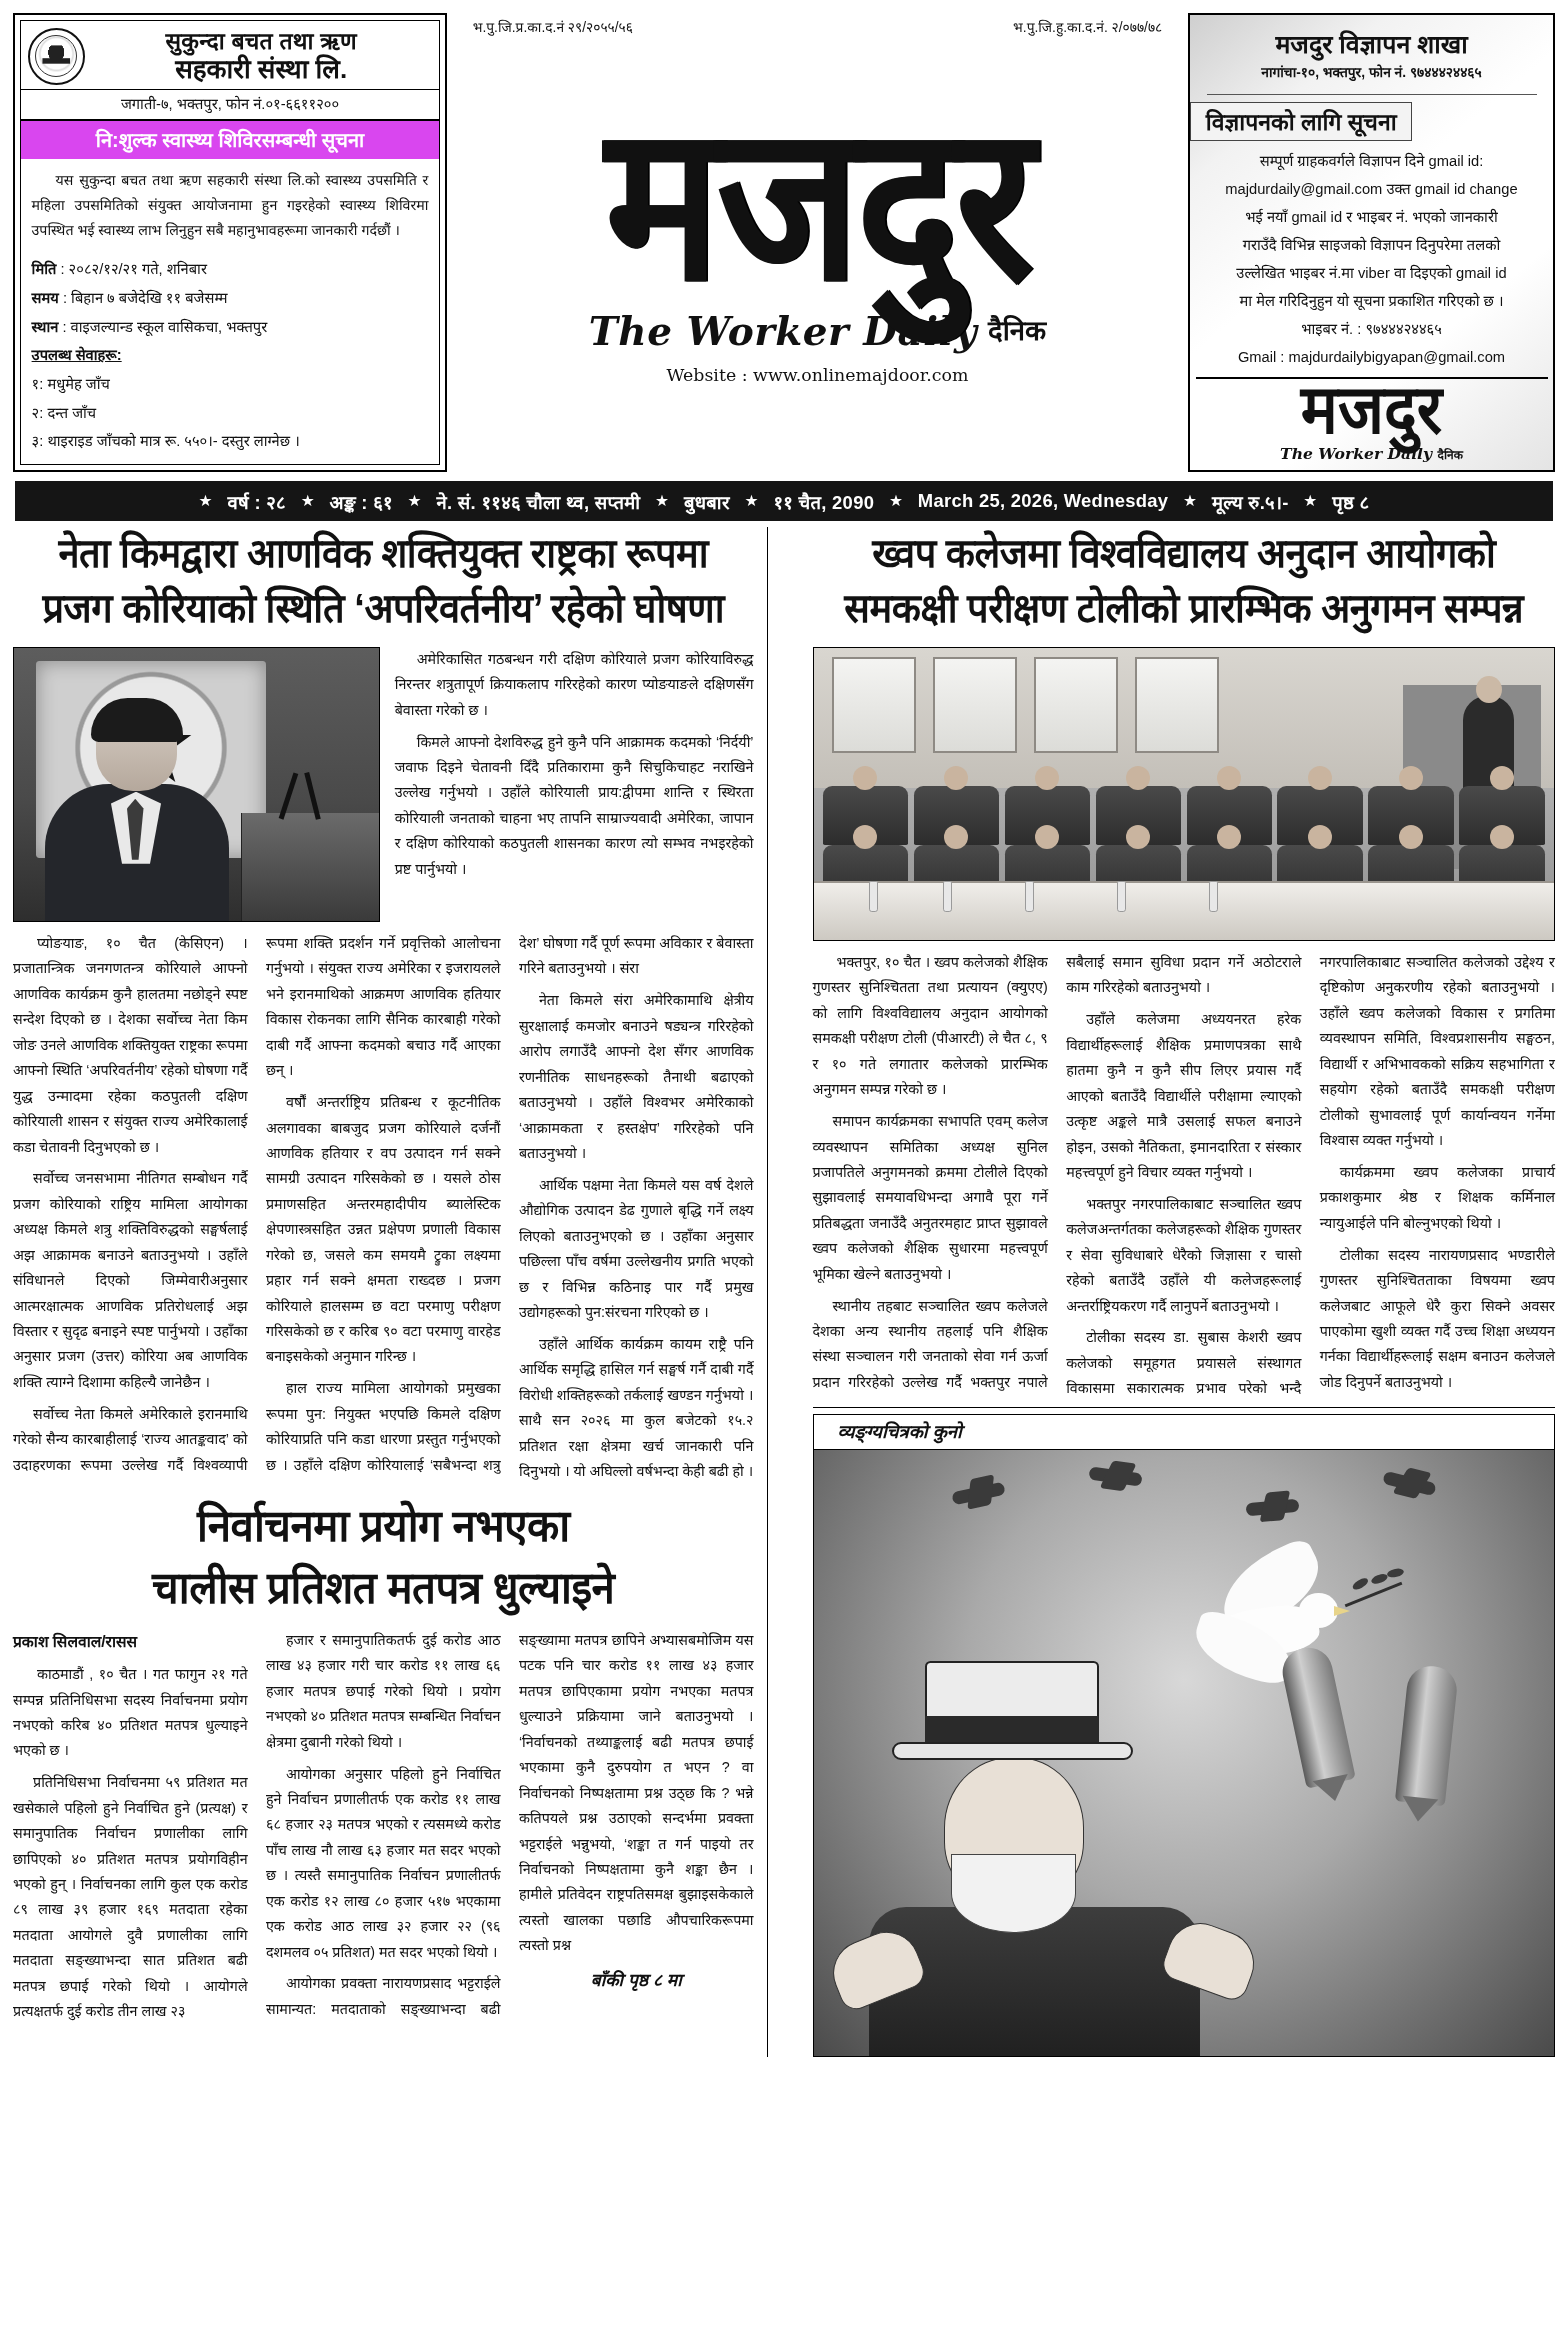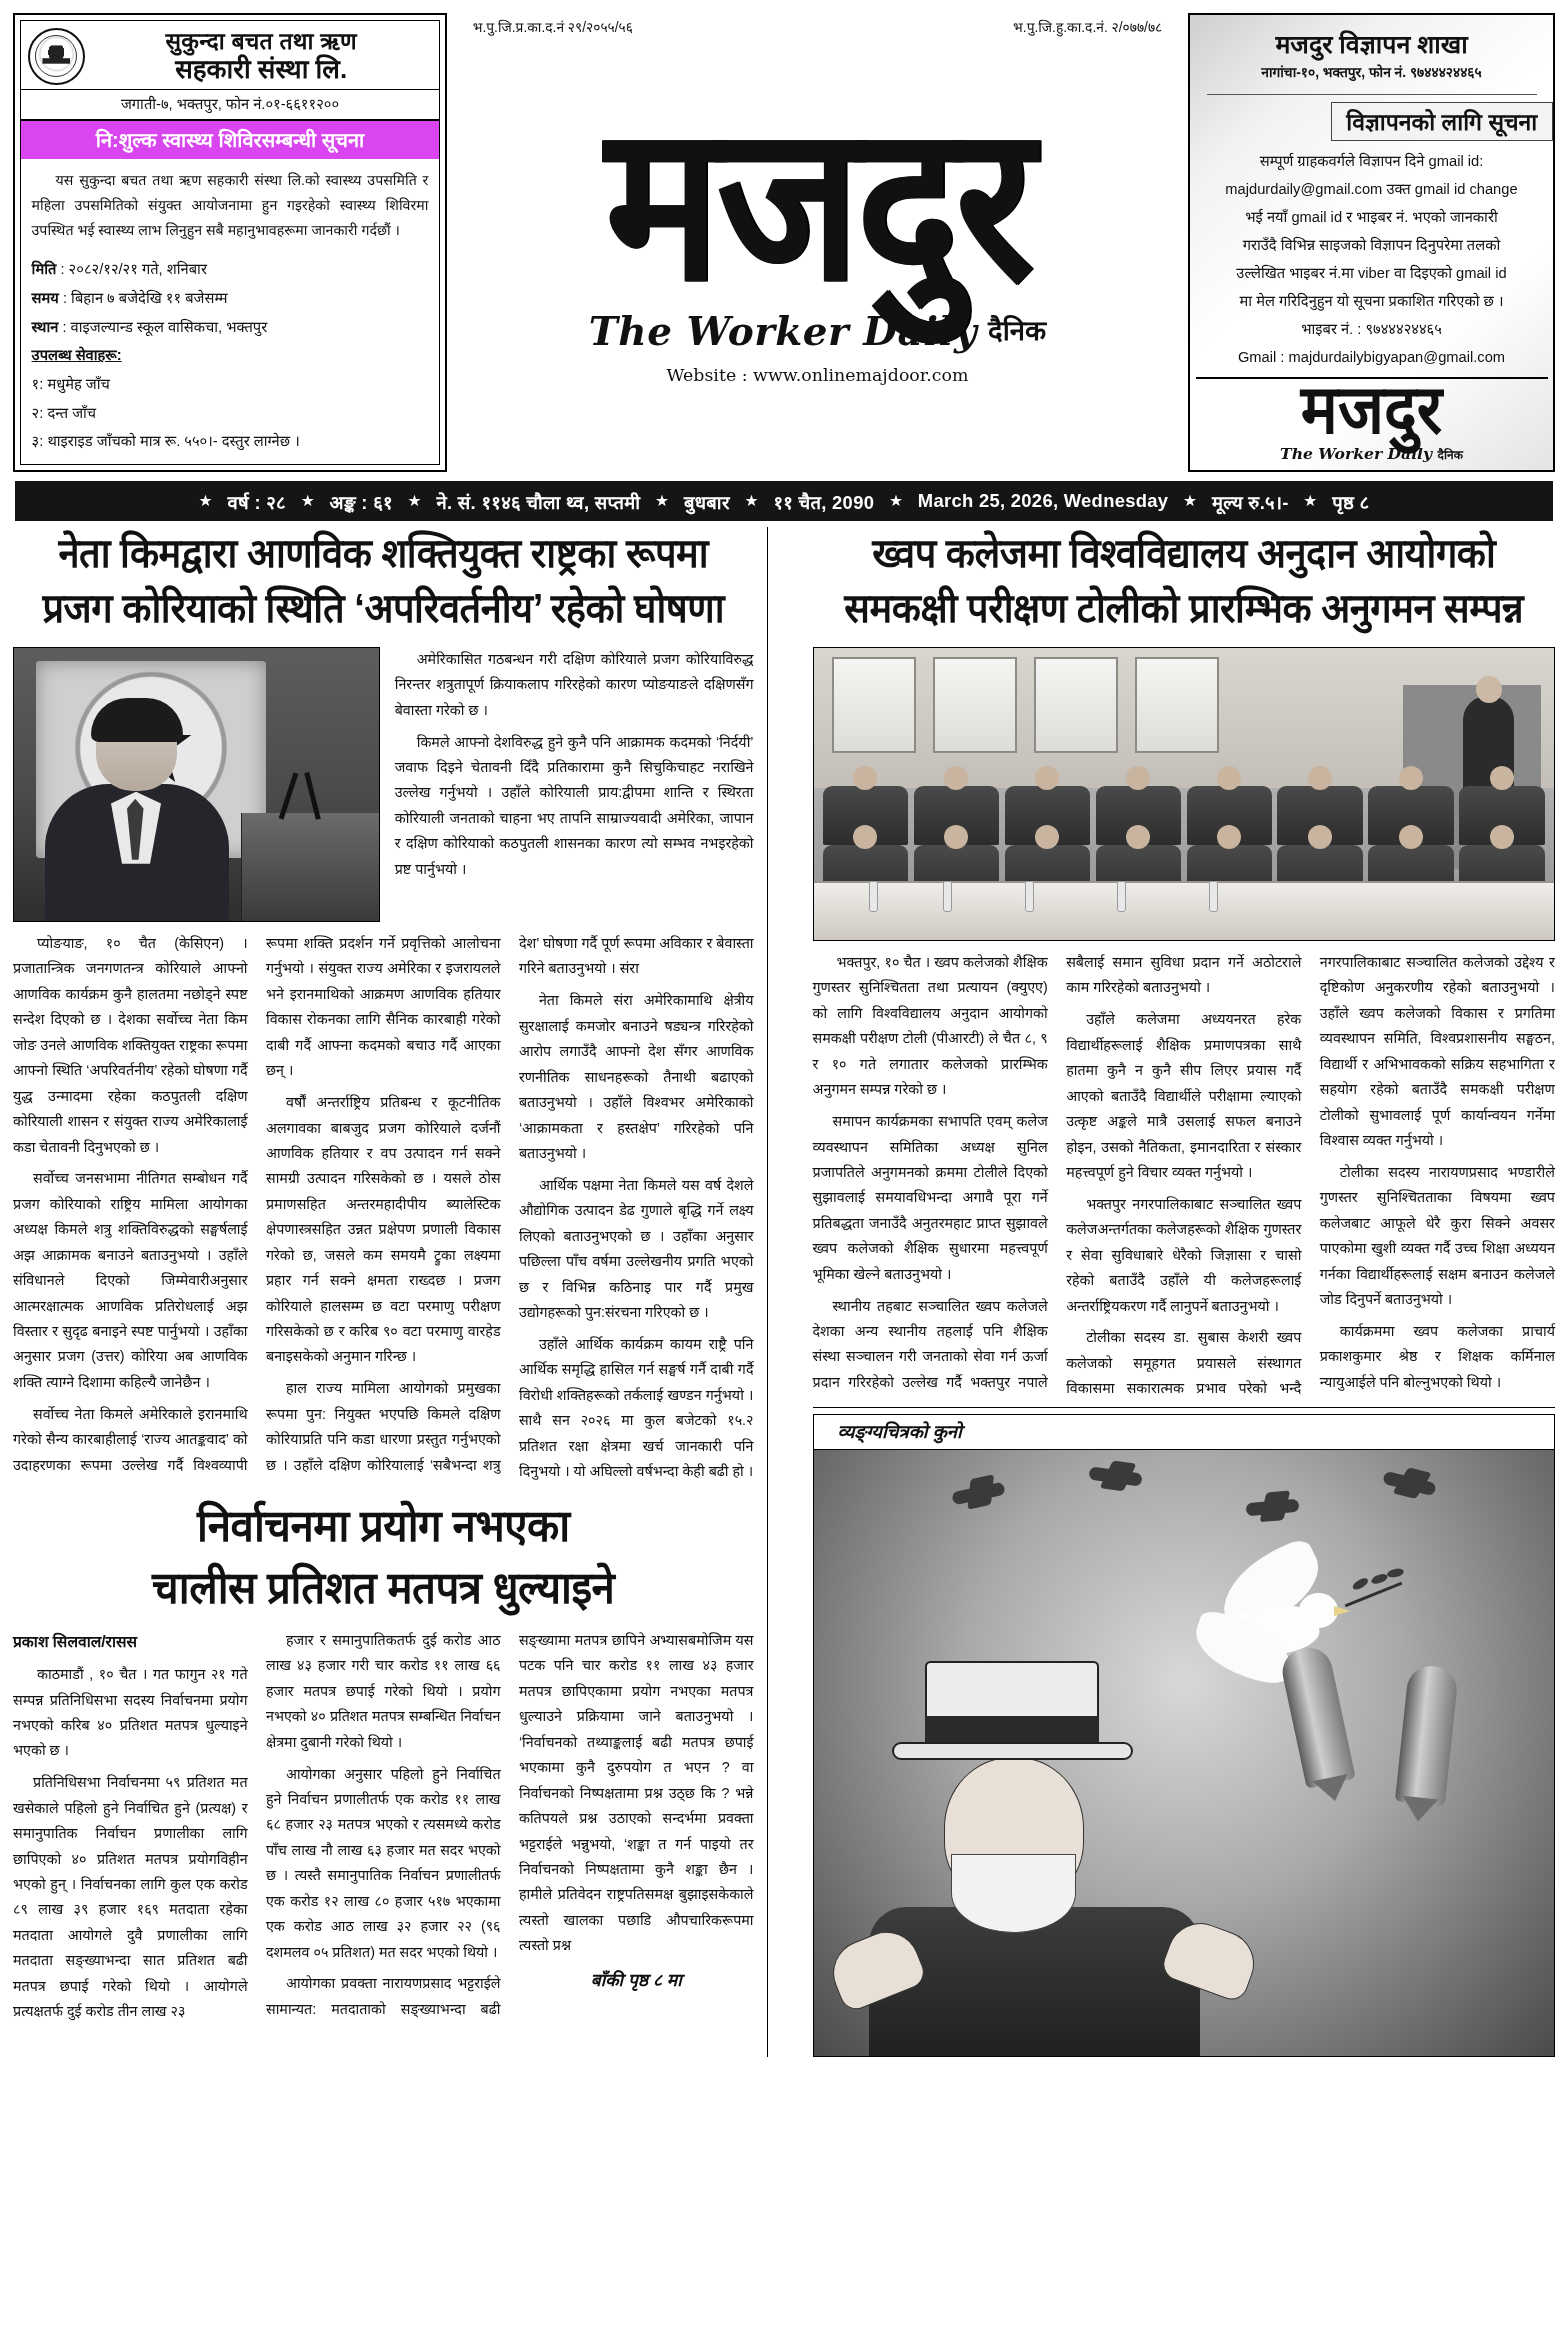--- a/index.html
+++ b/index.html
@@ -259,21 +259,21 @@
         <div class="logo-website">Website : www.onlinemajdoor.com</div>
       </div>
     </div>
 
     <div class="ad-right">
       <div class="adr-top">
         <div class="adr-t1">मजदुर विज्ञापन शाखा</div>
         <div class="adr-t2">नागांचा-१०, भक्तपुर, फोन नं. ९७४४४२४४६५</div>
       </div>
       <div class="adr-rule"></div>
-      <div style="text-align:right;">
+      <div style="text-align:left;">
         <span class="adr-badge">विज्ञापनको लागि सूचना</span>
       </div>
       <div class="adr-body">
         <div>सम्पूर्ण ग्राहकवर्गले विज्ञापन दिने gmail id:</div>
         <div>majdurdaily@gmail.com उक्त gmail id change</div>
         <div>भई नयाँ gmail id र भाइबर नं. भएको जानकारी</div>
         <div>गराउँदै विभिन्न साइजको विज्ञापन दिनुपरेमा तलको</div>
         <div>उल्लेखित भाइबर नं.मा viber वा दिइएको gmail id</div>
         <div>मा मेल गरिदिनुहुन यो सूचना प्रकाशित गरिएको छ ।</div>
         <div>भाइबर नं. : ९७४४४२४४६५</div>
@@ -418,22 +418,22 @@
         <div class="bottle" style="left:395px;"></div>
       </div>
 
       <div class="cols3">
         <p class="first">भक्तपुर, १० चैत । ख्वप कलेजको शैक्षिक गुणस्तर सुनिश्चितता तथा प्रत्यायन (क्युएए) को लागि विश्वविद्यालय अनुदान आयोगको समकक्षी परीक्षण टोली (पीआरटी) ले चैत ८, ९ र १० गते लगातार कलेजको प्रारम्भिक अनुगमन सम्पन्न गरेको छ ।</p>
         <p>समापन कार्यक्रमका सभापति एवम् कलेज व्यवस्थापन समितिका अध्यक्ष सुनिल प्रजापतिले अनुगमनको क्रममा टोलीले दिएको सुझावलाई समयावधिभन्दा अगावै पूरा गर्ने प्रतिबद्धता जनाउँदै अनुतरमहाट प्राप्त सुझावले ख्वप कलेजको शैक्षिक सुधारमा महत्त्वपूर्ण भूमिका खेल्ने बताउनुभयो ।</p>
         <p>स्थानीय तहबाट सञ्चालित ख्वप कलेजले देशका अन्य स्थानीय तहलाई पनि शैक्षिक संस्था सञ्चालन गरी जनताको सेवा गर्न ऊर्जा प्रदान गरिरहेको उल्लेख गर्दै भक्तपुर नपाले सबैलाई समान सुविधा प्रदान गर्ने अठोटराले काम गरिरहेको बताउनुभयो ।</p>
         <p>उहाँले कलेजमा अध्ययनरत हरेक विद्यार्थीहरूलाई शैक्षिक प्रमाणपत्रका साथै हातमा कुनै न कुनै सीप लिएर प्रयास गर्दै आएको बताउँदै विद्यार्थीले परीक्षामा ल्याएको उत्कृष्ट अङ्कले मात्रै उसलाई सफल बनाउने होइन, उसको नैतिकता, इमानदारिता र संस्कार महत्त्वपूर्ण हुने विचार व्यक्त गर्नुभयो ।</p>
         <p>भक्तपुर नगरपालिकाबाट सञ्चालित ख्वप कलेजअन्तर्गतका कलेजहरूको शैक्षिक गुणस्तर र सेवा सुविधाबारे धेरैको जिज्ञासा र चासो रहेको बताउँदै उहाँले यी कलेजहरूलाई अन्तर्राष्ट्रियकरण गर्दै लानुपर्ने बताउनुभयो ।</p>
         <p>टोलीका सदस्य डा. सुबास केशरी ख्वप कलेजको समूहगत प्रयासले संस्थागत विकासमा सकारात्मक प्रभाव परेको भन्दै नगरपालिकाबाट सञ्चालित कलेजको उद्देश्य र दृष्टिकोण अनुकरणीय रहेको बताउनुभयो । उहाँले ख्वप कलेजको विकास र प्रगतिमा व्यवस्थापन समिति, विश्वप्रशासनीय सङ्घठन, विद्यार्थी र अभिभावकको सक्रिय सहभागिता र सहयोग रहेको बताउँदै समकक्षी परीक्षण टोलीको सुभावलाई पूर्ण कार्यान्वयन गर्नेमा विश्वास व्यक्त गर्नुभयो ।</p>
+        <p>कार्यक्रममा ख्वप कलेजका प्राचार्य प्रकाशकुमार श्रेष्ठ र शिक्षक कर्मिनाल न्यायुआईले पनि बोल्नुभएको थियो ।</p>
         <p>टोलीका सदस्य नारायणप्रसाद भण्डारीले गुणस्तर सुनिश्चितताका विषयमा ख्वप कलेजबाट आफूले धेरै कुरा सिक्ने अवसर पाएकोमा खुशी व्यक्त गर्दै उच्च शिक्षा अध्ययन गर्नका विद्यार्थीहरूलाई सक्षम बनाउन कलेजले जोड दिनुपर्ने बताउनुभयो ।</p>
-        <p>कार्यक्रममा ख्वप कलेजका प्राचार्य प्रकाशकुमार श्रेष्ठ र शिक्षक कर्मिनाल न्यायुआईले पनि बोल्नुभएको थियो ।</p>
       </div>
 
       <div class="rule-thin"></div>
       <div class="cartoon-box">
         <div class="cartoon-label">व्यङ्ग्यचित्रको कुनो</div>
         <div class="cartoon">
           <div class="c-plane" style="left:138px; top:37px; transform:rotate(-12deg);"></div>
           <div class="c-plane" style="left:275px; top:20px; transform:rotate(8deg);"></div>
           <div class="c-plane" style="left:432px; top:51px; transform:rotate(-5deg);"></div>
           <div class="c-plane" style="left:569px; top:27.5px; transform:rotate(14deg);"></div>

